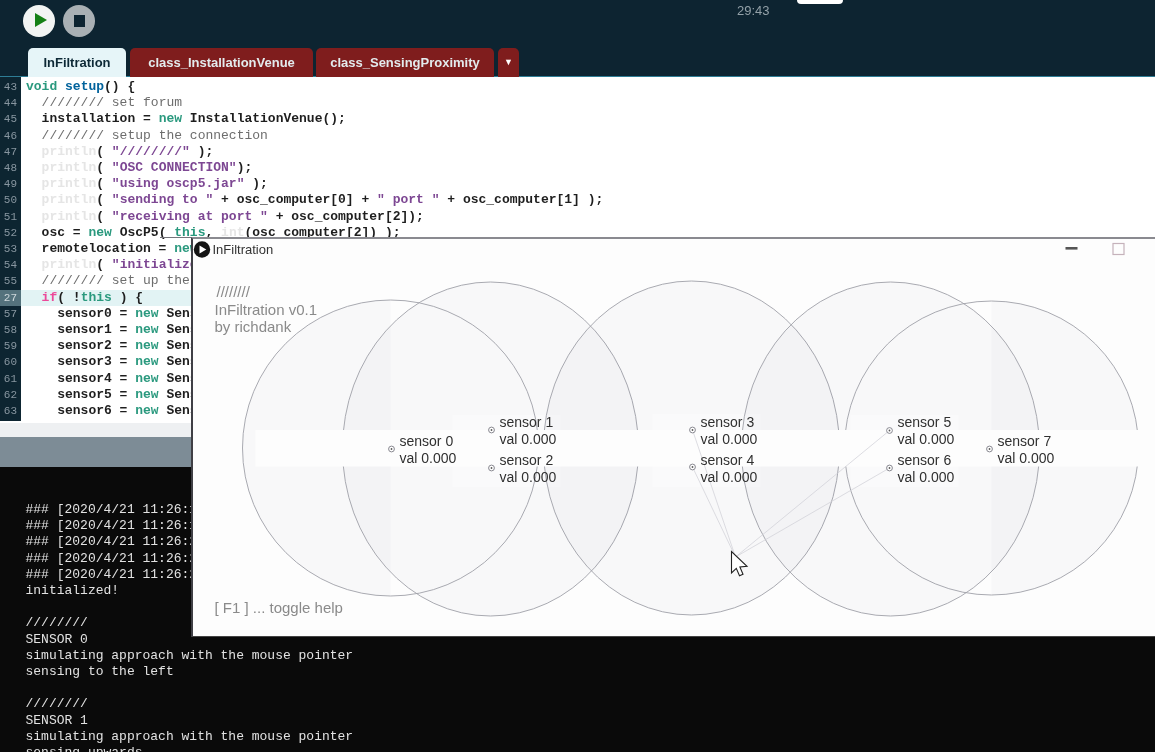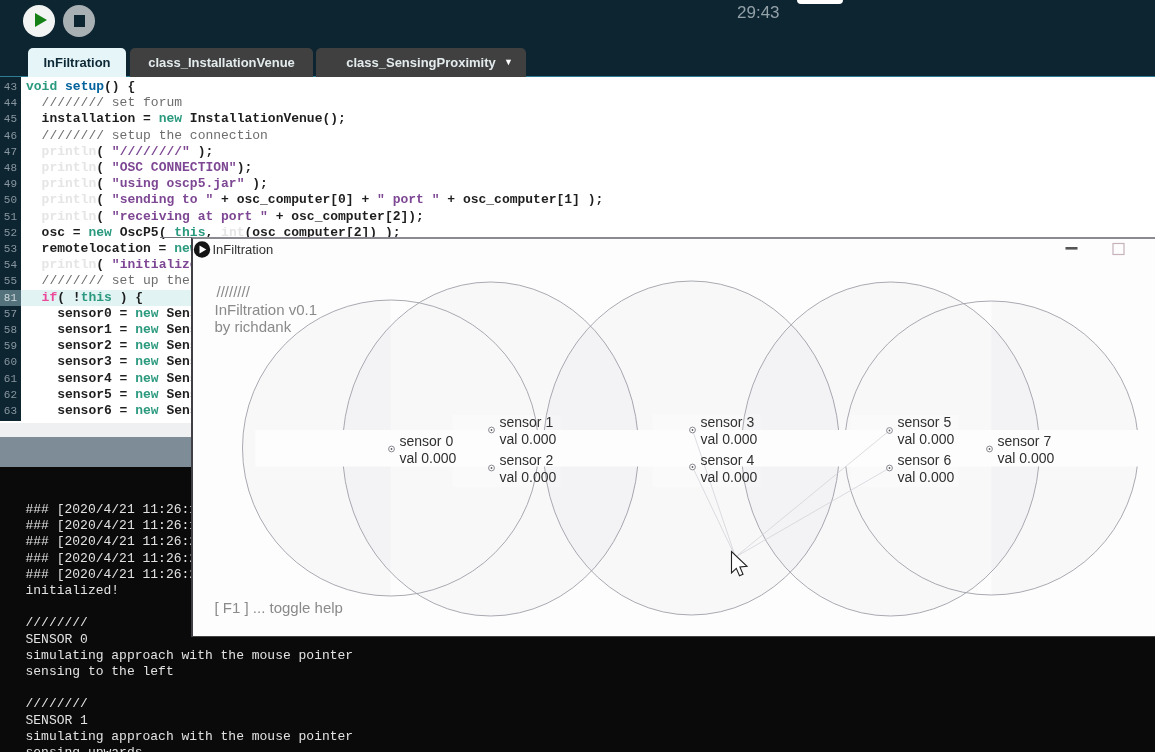--- a/index.html
+++ b/index.html
@@ -1,54 +1,54 @@
 <!DOCTYPE html>
 <html><head><meta charset="utf-8"><style>
 html,body{margin:0;padding:0}
 body{width:1155px;height:752px;position:relative;background:#0d2431;font-family:"Liberation Sans",sans-serif;overflow:hidden}
 .abs{position:absolute}
 pre{margin:0;font-family:"Liberation Mono",monospace;font-size:13px;line-height:16.2px}
 .codepre{font-size:13px}
 .code{font-weight:600;color:#1e1e1e}
 .kw{color:#2a997e}.fn{color:#00629c}.pl{color:#e5e5e5}.st{color:#7d4793}.cm{color:#6d6d6d;font-weight:400}.iff{color:#ec4899}
-.tab{position:absolute;top:48px;height:29px;z-index:2;background:#404040;color:#e3ebed;font-size:13px;font-weight:700;border-radius:5px 5px 0 0;text-align:center;line-height:29px}
+.tab{position:absolute;top:48px;height:29px;z-index:2;background:#7f1d1d;color:#e3ebed;font-size:13px;font-weight:700;border-radius:5px 5px 0 0;text-align:center;line-height:29px}
 </style></head>
 <body>
 
 <div class="abs" style="left:22.5px;top:4.5px;width:32px;height:32px;border-radius:50%;background:#f2f4f3"></div>
 <div class="abs" style="left:34.5px;top:13px;width:0;height:0;border-left:12.5px solid #158015;border-top:7.5px solid transparent;border-bottom:7.5px solid transparent"></div>
 <div class="abs" style="left:63px;top:4.5px;width:32px;height:32px;border-radius:50%;background:#a9b0b4"></div>
 <div class="abs" style="left:73.5px;top:15px;width:11.5px;height:11.5px;background:#0d2431"></div>
-<div class="abs" style="left:737px;top:3px;font-size:17px;color:#93a1a8">29:43</div>
+<div class="abs" style="left:737px;top:3px;font-size:13px;color:#93a1a8">29:43</div>
 <div class="abs" style="left:797px;top:0;width:46px;height:4px;background:#fff;border-radius:0 0 7px 7px"></div>
 
 <div class="tab" style="left:28px;width:98px;background:#e6f5f8;color:#0d2936">InFiltration</div>
 <div class="tab" style="left:130px;width:183px">class_InstallationVenue</div>
-<div class="tab" style="left:316px;width:210px">class_SensingProximity</div>
+<div class="tab" style="left:316px;width:178px">class_SensingProximity</div>
 <div class="tab" style="left:498px;width:21px;font-size:9px;color:#fff">▼</div>
 
 <div class="abs" style="left:0;top:77px;width:1155px;height:346px;background:#ffffff"></div>
 <div class="abs" style="left:0;top:75.6px;width:1155px;height:1.8px;background:#2e7d95"></div>
 <div class="abs" style="left:0;top:77px;width:21px;height:344px;background:#0d2531"></div>
 <div class="abs" style="left:21px;top:289.6px;width:1134px;height:16.2px;background:#e2f3f4"></div>
 <div class="abs" style="left:0;top:289.6px;width:21px;height:16.2px;background:#54727c"></div>
 <pre class="abs" style="left:0;top:79px;width:17px;text-align:right;color:#8896a0;font-size:11px">43
 44
 45
 46
 47
 48
 49
 50
 51
 52
 53
 54
 55
-<span style="color:#cfd9dc">81</span>
+<span style="color:#cfd9dc">27</span>
 57
 58
 59
 60
 61
 62
 63</pre>
 <pre class="abs code codepre" style="left:26px;top:79px"><span class="kw">void</span> <b class="fn">setup</b>() {
   <span class="cm">//////// set forum</span>
   installation = <span class="kw">new</span> InstallationVenue();

